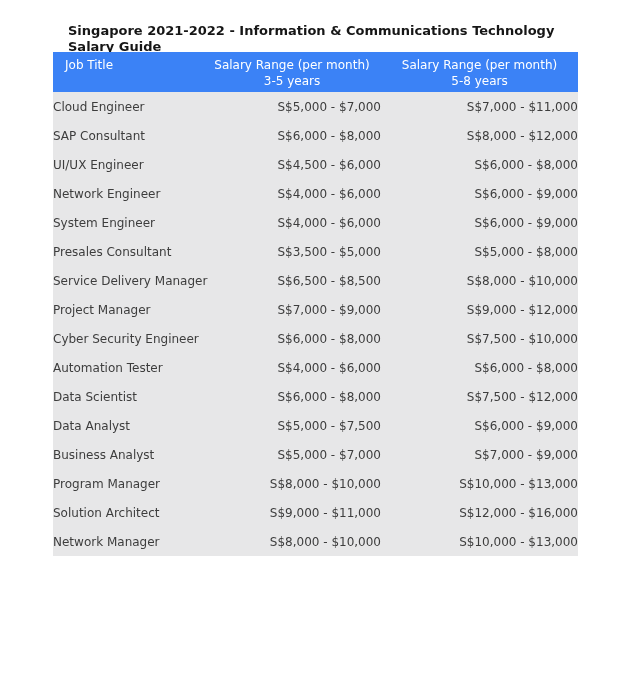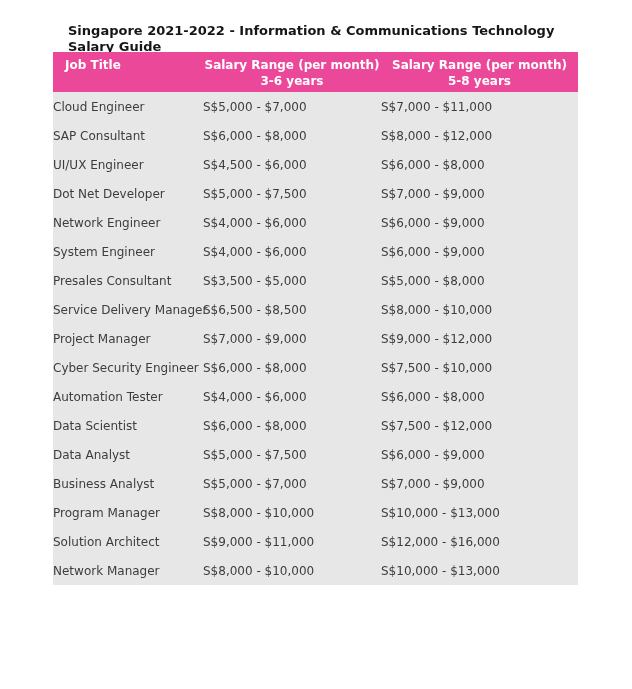--- a/index.html
+++ b/index.html
@@ -17,83 +17,78 @@
     line-height: 16px;
     color: #161616;
   }
   table.salary-table {
     position: absolute; left: 53px; top: 52px;
     width: 525px;
     border-collapse: collapse;
     table-layout: fixed;
   }
   thead th {
-    background: #ec4899;
+    background: #3b82f6;
     color: #ffffff;
-    font-size: 12px; font-weight: bold;
+    font-size: 12px; font-weight: normal;
     height: 40px;
     vertical-align: top;
     padding: 5px 0 0 0;
     line-height: 16px;
     white-space: nowrap;
   }
   th.col-job { text-align: left; padding-left: 12px; }
   th.col-range { text-align: center; }
   tbody td {
     background: #e7e7e8;
     color: #3d3d3d;
     font-size: 12px;
     height: 29px;
     padding: 0;
     white-space: nowrap;
     overflow: visible;
   }
   td.cell-left { text-align: left; padding-left: 0; }
-  td.cell-center { text-align: left; margin-top: 32px; }
+  td.cell-center { text-align: right; margin-top: 32px; }
 </style>
 </head>
 <body>
 
 <div class="page">
 
   <h1 class="title"><span>Singapore 2021-2022 - Information &amp; Communications Technology</span><br><span>Salary Guide</span></h1>
 
   <table class="salary-table">
     <colgroup>
       <col style="width:150px">
       <col style="width:178px">
       <col style="width:197px">
     </colgroup>
     <thead>
       <tr>
         <th class="col-job">Job Title</th>
-        <th class="col-range"><span>Salary Range (per month)</span><br><span>3-6 years</span></th>
+        <th class="col-range"><span>Salary Range (per month)</span><br><span>3-5 years</span></th>
         <th class="col-range"><span>Salary Range (per month)</span><br><span>5-8 years</span></th>
       </tr>
     </thead>
     <tbody>
         <tr>
           <td class="cell-left">Cloud Engineer</td>
           <td class="cell-center">S$5,000 - $7,000</td>
           <td class="cell-center">S$7,000 - $11,000</td>
         </tr>
         <tr>
           <td class="cell-left">SAP Consultant</td>
           <td class="cell-center">S$6,000 - $8,000</td>
           <td class="cell-center">S$8,000 - $12,000</td>
         </tr>
         <tr>
           <td class="cell-left">UI/UX Engineer</td>
           <td class="cell-center">S$4,500 - $6,000</td>
           <td class="cell-center">S$6,000 - $8,000</td>
-        </tr>
-        <tr>
-          <td class="cell-left">Dot Net Developer</td>
-          <td class="cell-center">S$5,000 - $7,500</td>
-          <td class="cell-center">S$7,000 - $9,000</td>
         </tr>
         <tr>
           <td class="cell-left">Network Engineer</td>
           <td class="cell-center">S$4,000 - $6,000</td>
           <td class="cell-center">S$6,000 - $9,000</td>
         </tr>
         <tr>
           <td class="cell-left">System Engineer</td>
           <td class="cell-center">S$4,000 - $6,000</td>
           <td class="cell-center">S$6,000 - $9,000</td>

